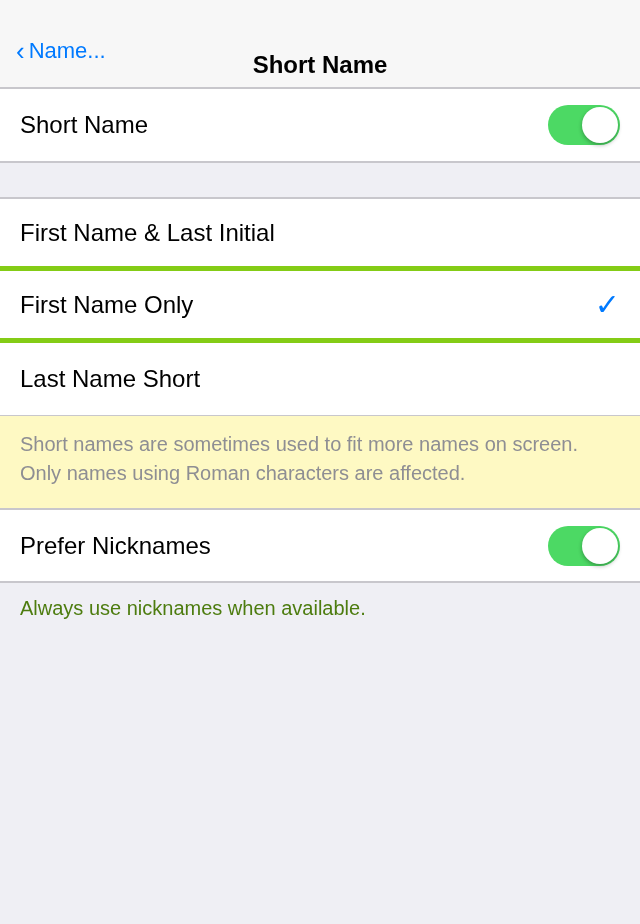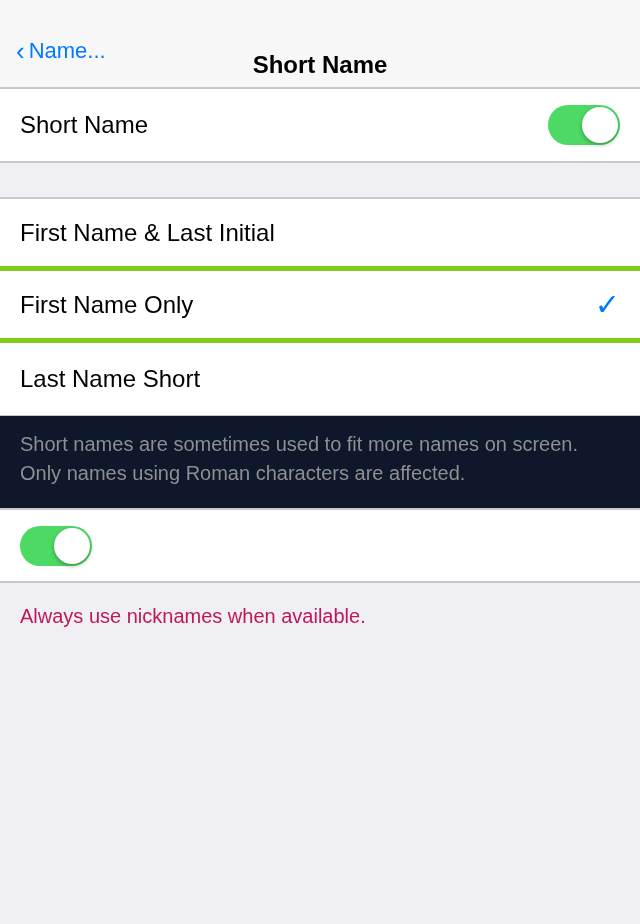--- a/index.html
+++ b/index.html
@@ -116,28 +116,28 @@
       color: #007aff;
       font-size: 30px;
     }
 
     
     .footer-note {
       padding: 14px 20px 20px 20px;
       font-size: 20px;
       color: #8e8e93;
       line-height: 1.45;
-      background: #0f172a;
+      background: #fef9c3;
       border-bottom: 1px solid #c8c7cc;
     }
 
     .bottom-footer {
-      padding: 22px 20px;
+      padding: 14px 20px;
       font-size: 20px;
-      color: #be185d;
+      color: #4d7c0f;
       background: #efeff4;
       border-top: 1px solid #c8c7cc;
     }
   </style>
 </head>
 <body>
 
 <div class="nav-bar">
   <a class="nav-back" href="#">
     <span class="nav-back-chevron">‹</span>
@@ -167,19 +167,20 @@
   </div>
   <div class="row">
     <span class="row-label">Last Name Short</span>
   </div>
 </div>
 
 <div class="footer-note">Short names are sometimes used to fit more names on screen. Only names using Roman characters are affected.</div>
 
 <div class="rows-group" style="margin-top: 0; border-top: none;">
   <div class="row" style="border-top: 1px solid #c8c7cc;">
+    <span class="row-label">Prefer Nicknames</span>
     <div class="toggle">
       <div class="toggle-knob"></div>
     </div>
   </div>
 </div>
 
 <div class="bottom-footer">Always use nicknames when available.</div>
 
 </body></html>

